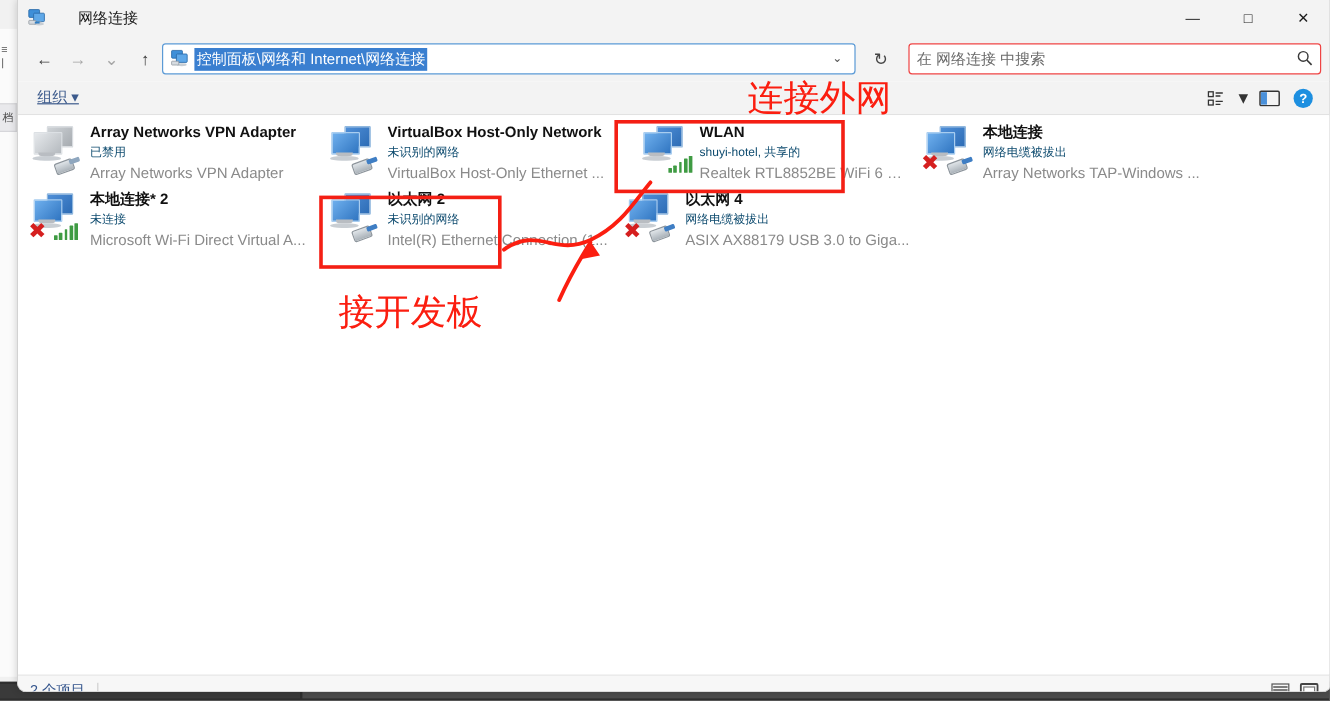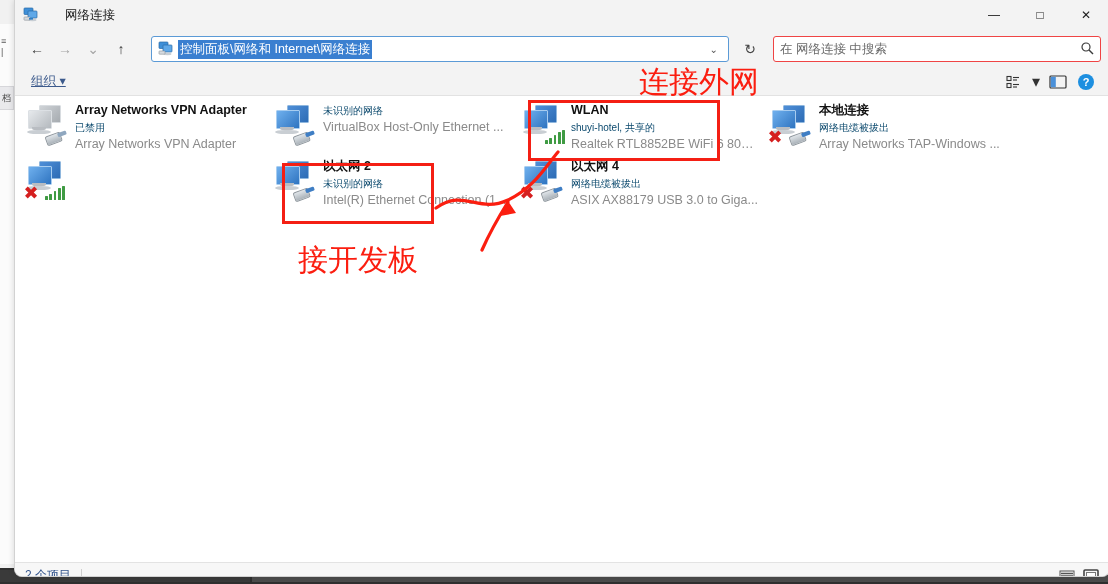--- a/index.html
+++ b/index.html
@@ -121,21 +121,21 @@
     color: #3c3c3c;
     font-size: 14px;
     border-radius: 4px;
   }
   .navbtn.dim { color: #a6a6a6; }
 
   #addrbox {
     flex: 0 0 auto;
     width: 578px;
     height: 26px;
-    margin-left: 16px;
+    margin-left: 0;
     background: #fff;
     border: 1px solid #5b9ad6;
     border-radius: 3px;
     display: flex;
     align-items: center;
     box-sizing: border-box;
     padding: 0 4px;
   }
   #addr-icon { width: 16px; height: 16px; margin: 0 4px 0 2px; position: relative; }
   #addr-text {
@@ -359,21 +359,20 @@
     width: 1px; height: 14px; background: #cfcfcf; margin-left: 10px;
   }
   #statusright { margin-left: auto; display: flex; gap: 8px; align-items: center; }
   .sview { width: 16px; height: 14px; position: relative; }
 
   
   #annotations {
     position: absolute;
     inset: 0;
     pointer-events: none;
-    margin-left: 16px;
   }
   .redbox {
     position: absolute;
     border: 3px solid #f41f14;
     box-sizing: border-box;
   }
   .redtext {
     position: absolute;
     color: #fb1e10;
     font-family: "Liberation Sans", "DejaVu Sans", sans-serif;
@@ -504,26 +503,27 @@
           <div class="mon back"></div>
             <div class="mon front"></div>
           <div class="monstand"></div>
             <div class="monbase"></div>
           <div class="plug">
             <div class="body"></div>
               <div class="cord"></div>
           </div>
         </div>
         <div class="texts">
+          <div class="n1">VirtualBox Host-Only Network</div>
           <div class="n2">未识别的网络</div>
           <div class="n3">VirtualBox Host-Only Ethernet ...</div>
         </div>
       </div>
 
-      <div class="item" style="left:500px; top:4px;">
+      <div class="item" style="left:500px; top:4px;padding-left:12px;">
         <div class="iconwrap ic-blue">
           <div class="mon back"></div>
             <div class="mon front"></div>
           <div class="monstand"></div>
             <div class="monbase"></div>
           <div class="bars">
             <span></span>
               <span></span>
               <span></span>
               <span></span>
@@ -563,20 +563,25 @@
           <div class="monstand"></div>
             <div class="monbase"></div>
           <div class="bars" style="left:22px">
             <span></span>
               <span></span>
               <span></span>
               <span></span>
               <span></span>
           </div>
           <div class="redx">✖</div>
+        </div>
+        <div class="texts">
+          <div class="n1">本地连接* 2</div>
+          <div class="n2">未连接</div>
+          <div class="n3">Microsoft Wi-Fi Direct Virtual A...</div>
         </div>
       </div>
 
       <div class="item" style="left:252px; top:60px;">
         <div class="iconwrap ic-blue">
           <div class="mon back"></div>
             <div class="mon front"></div>
           <div class="monstand"></div>
             <div class="monbase"></div>
           <div class="plug">

